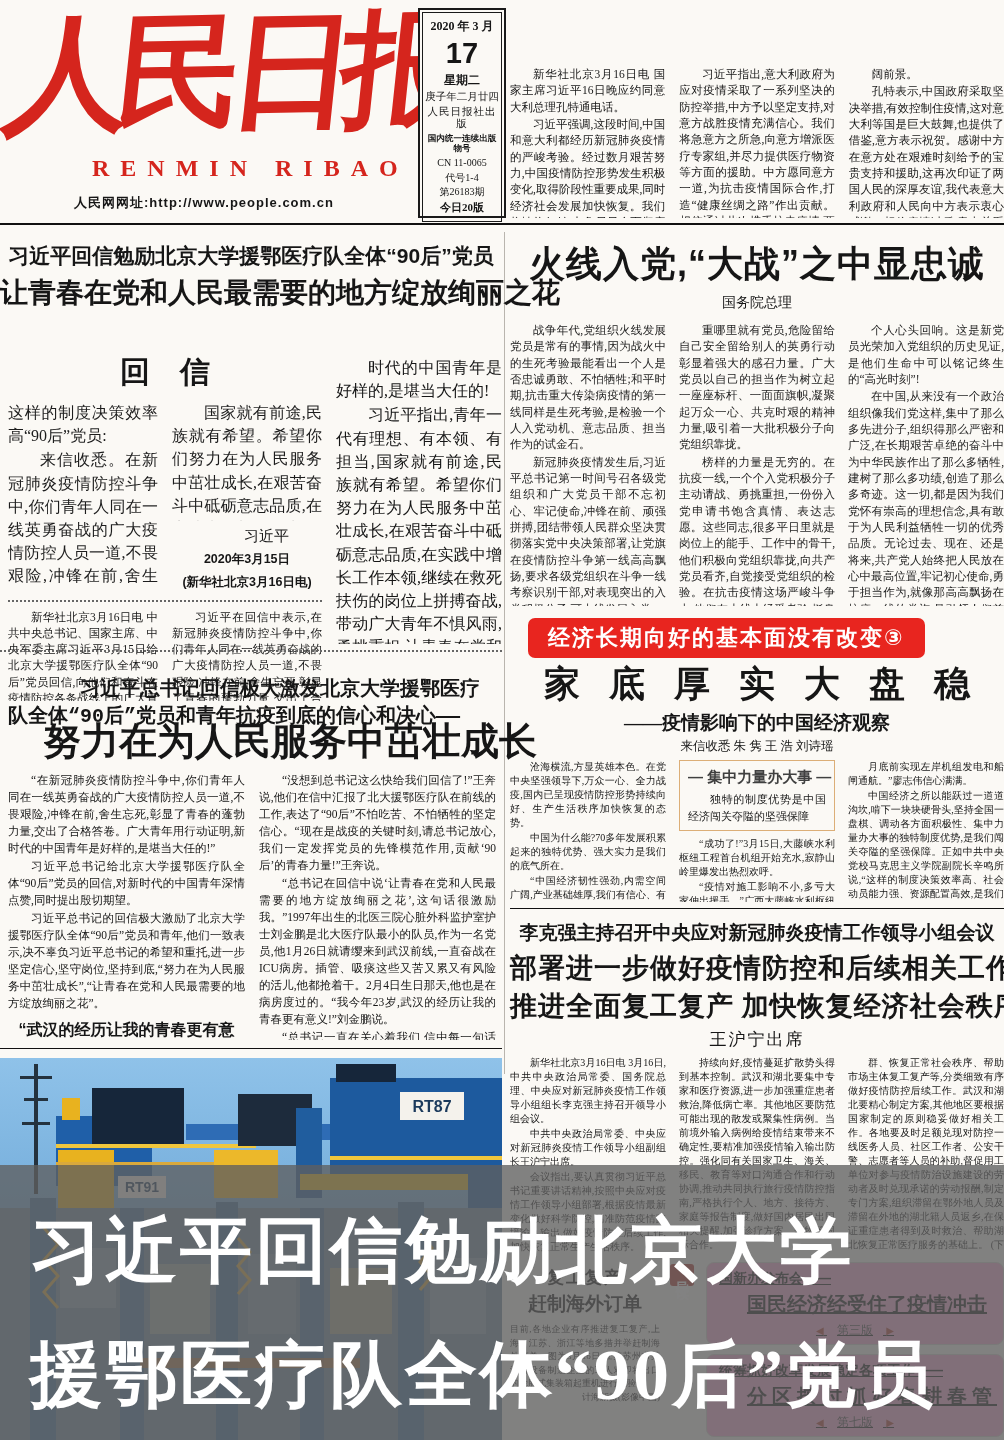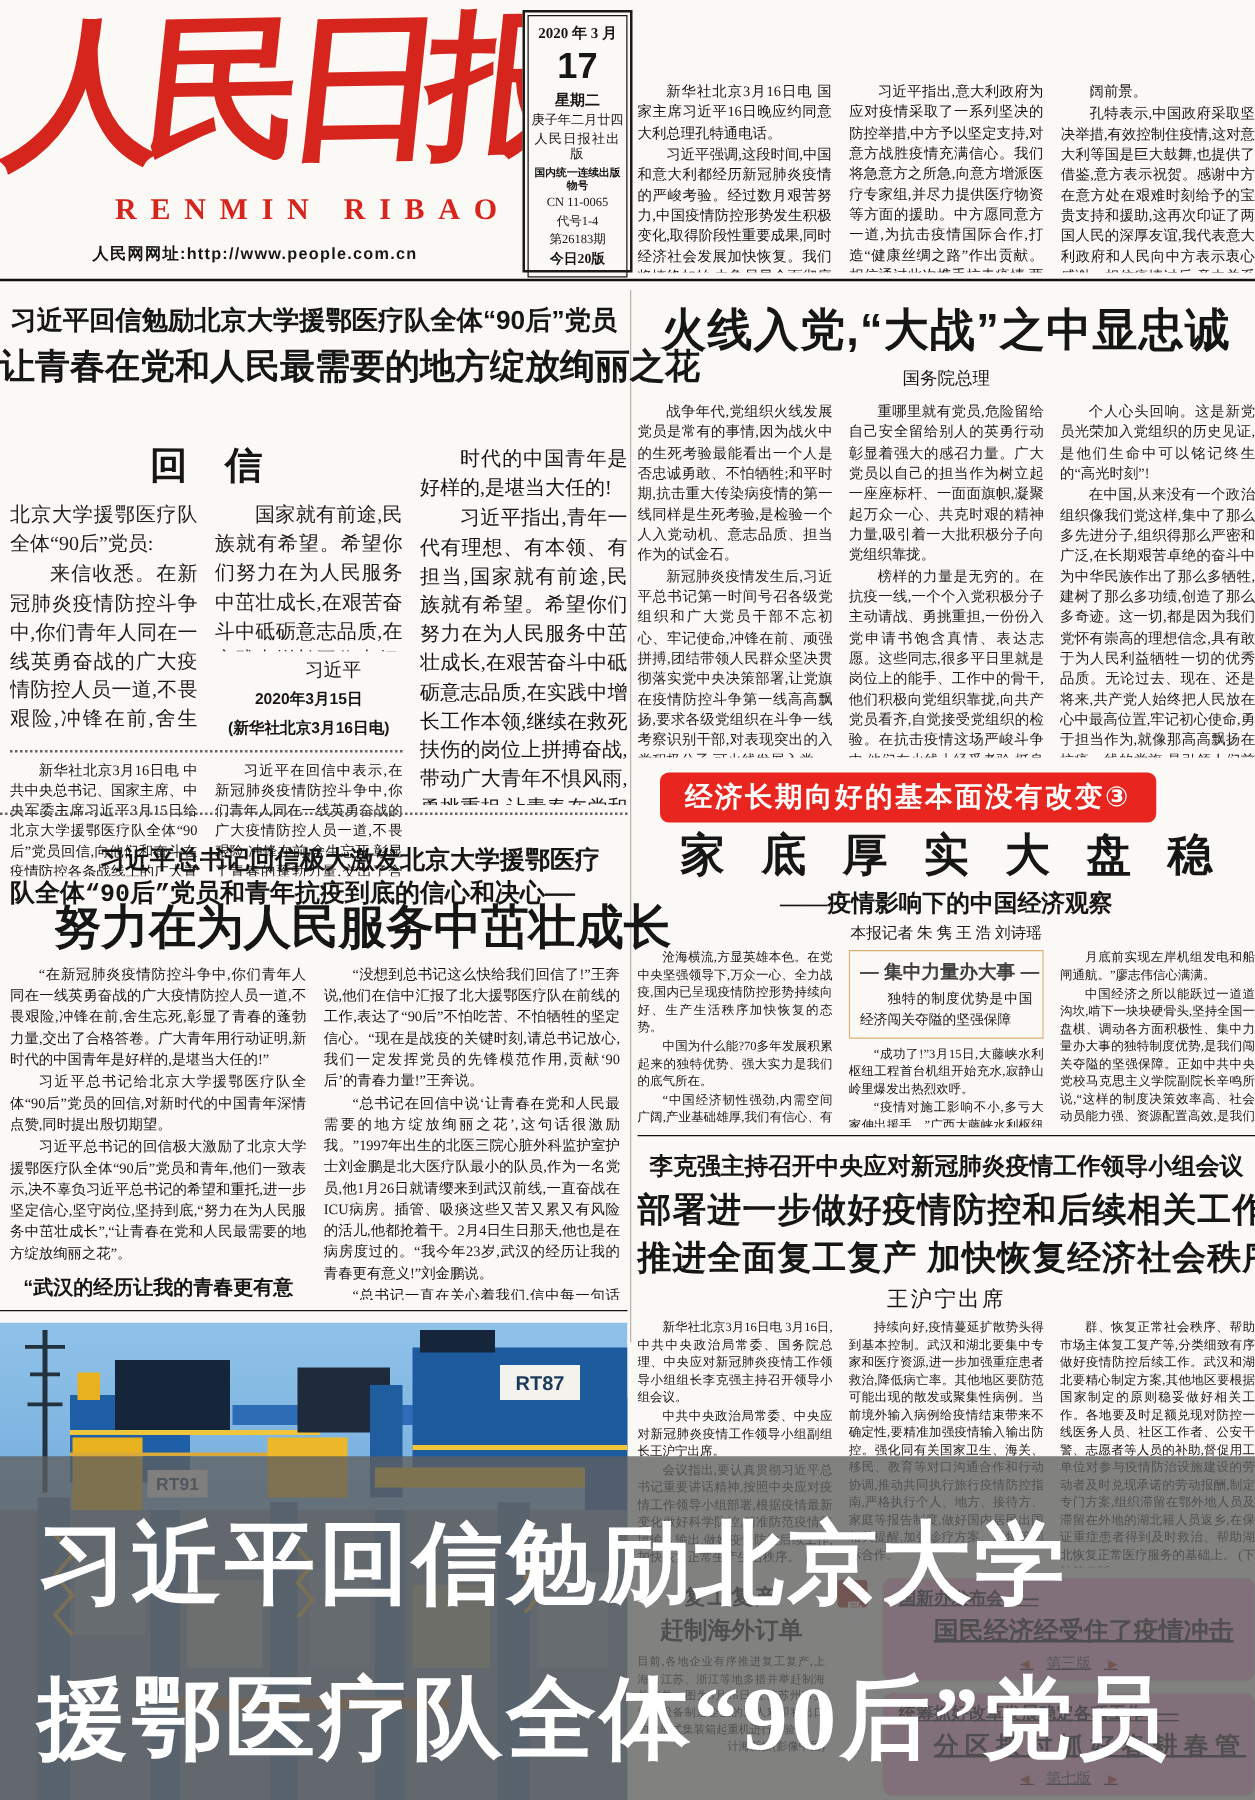--- a/index.html
+++ b/index.html
@@ -110,21 +110,21 @@
   <div class="abs rule" style="left:0;top:223px;width:1004px;height:2px;"></div>
   <div class="abs vdiv" style="left:504px;top:232px;height:842px;"></div>
 
   <div class="abs hei kicker1 center" style="left:0;top:242px;width:502px;">习近平回信勉励北京大学援鄂医疗队全体“90后”党员</div>
   <div class="abs hei h-main center" style="left:0;top:274px;width:502px;">让青春在党和人民最需要的地方绽放绚丽之花</div>
 
   <div class="abs" style="left:8px;top:352px;width:314px;">
     <div class="huixin center">回信</div>
     <div class="cols kai" style="gap:14px;margin-top:8px;">
       <div class="col first-noindent" style="flex:1;height:182px;">
-          <p>北京大学援鄂医疗队全体“90后”党员:</p>
+          <p>这样的制度决策效率高“90后”党员:</p>
           <p>来信收悉。在新冠肺炎疫情防控斗争中,你们青年人同在一线英勇奋战的广大疫情防控人员一道,不畏艰险,冲锋在前,舍生忘死,彰显了青春的蓬勃力量,交出了合格答卷。广大青年用行动证明,新时代的中国青年是好样的,是堪当大任的!我向你们,向奋斗在疫情防控各条战线上的广大青年,致以诚挚的问候!</p>
         </div>
       <div style="flex:1;">
         <div class="col kai" style="height:120px;">
             <p>国家就有前途,民族就有希望。希望你们努力在为人民服务中茁壮成长,在艰苦奋斗中砥砺意志品质,在实践中增长工作本领,继续在救死扶伤的岗位上拼搏奋战,带动广大青年不惧风雨,勇挑重担,让青春在党和人民最需要的地方绽放绚丽之花。</p>
           </div>
         <div class="sig">习近平</div>
         <div class="sigdate hei">2020年3月15日</div>
         <div class="sigdate hei">(新华社北京3月16日电)</div>
       </div>
@@ -236,21 +236,21 @@
         <p>个人心头回响。这是新党员光荣加入党组织的历史见证,是他们生命中可以铭记终生的“高光时刻”!</p>
         <p>在中国,从来没有一个政治组织像我们党这样,集中了那么多先进分子,组织得那么严密和广泛,在长期艰苦卓绝的奋斗中为中华民族作出了那么多牺牲,建树了那么多功绩,创造了那么多奇迹。这一切,都是因为我们党怀有崇高的理想信念,具有敢于为人民利益牺牲一切的优秀品质。无论过去、现在、还是将来,共产党人始终把人民放在心中最高位置,牢记初心使命,勇于担当作为,就像那高高飘扬在抗疫一线的党旗,是引领人们前行的方向、标注精神的高地。</p>
       </div>
   </div>
 
   <div class="abs" style="left:528px;top:618px;">
     <span class="banner hei">经济长期向好的基本面没有改变③</span>
   </div>
   <div class="abs h-econ center" style="left:510px;top:660px;width:494px;text-indent:29px;">家底厚实大盘稳</div>
   <div class="abs sub-econ center" style="left:510px;top:710px;width:494px;">——疫情影响下的中国经济观察</div>
-  <div class="abs center" style="left:510px;top:738px;width:494px;font-size:12.5px;">本报记者  朱  隽  王  浩  刘诗瑶</div>
+  <div class="abs center" style="left:510px;top:738px;width:494px;font-size:12.5px;">来信收悉  朱  隽  王  浩  刘诗瑶</div>
   <div class="abs cols smallbody" style="left:510px;top:760px;width:494px;height:142px;gap:13px;">
     <div class="col" style="flex:1;height:142px;">
         <p>沧海横流,方显英雄本色。在党中央坚强领导下,万众一心、全力战疫,国内已呈现疫情防控形势持续向好、生产生活秩序加快恢复的态势。</p>
         <p>中国为什么能?70多年发展积累起来的独特优势、强大实力是我们的底气所在。</p>
         <p>“中国经济韧性强劲,内需空间广阔,产业基础雄厚,我们有信心、有能力实现今年经济社会发展目标,特别是抓好决胜全面建成小康社会、决战脱贫攻坚的重点任务。”习近平总书记的话坚定有力、掷地有声,让我们对保持经济社会良好发展势头信心倍增。</p>
       </div>
     <div style="flex:1;overflow:hidden;height:142px;">
       <div class="ctrbox">
         <div class="t hei">— 集中力量办大事 —</div>
         <div class="s kai">独特的制度优势是中国经济闯关夺隘的坚强保障</div>

